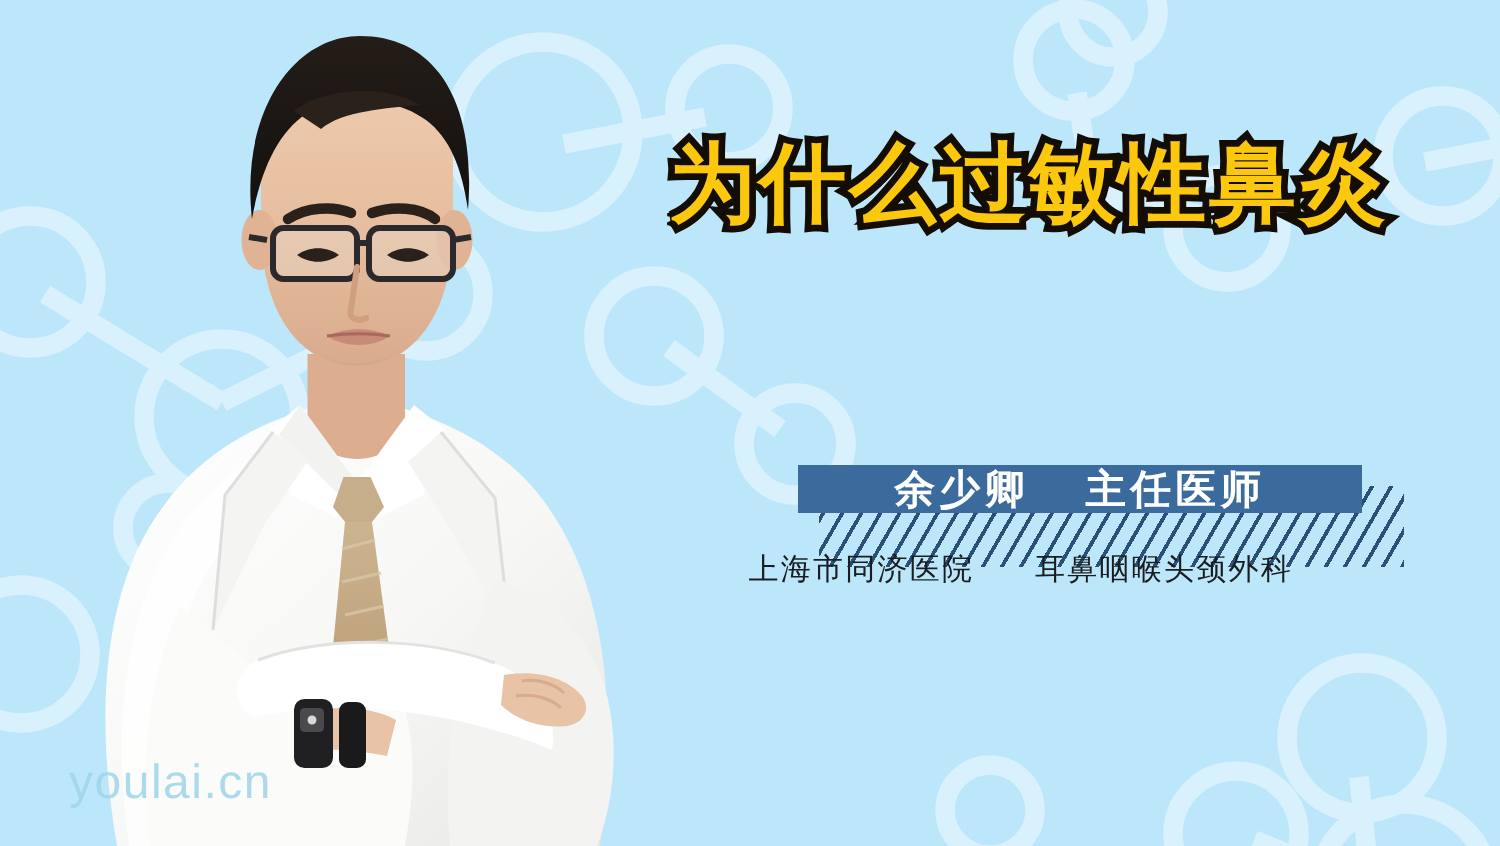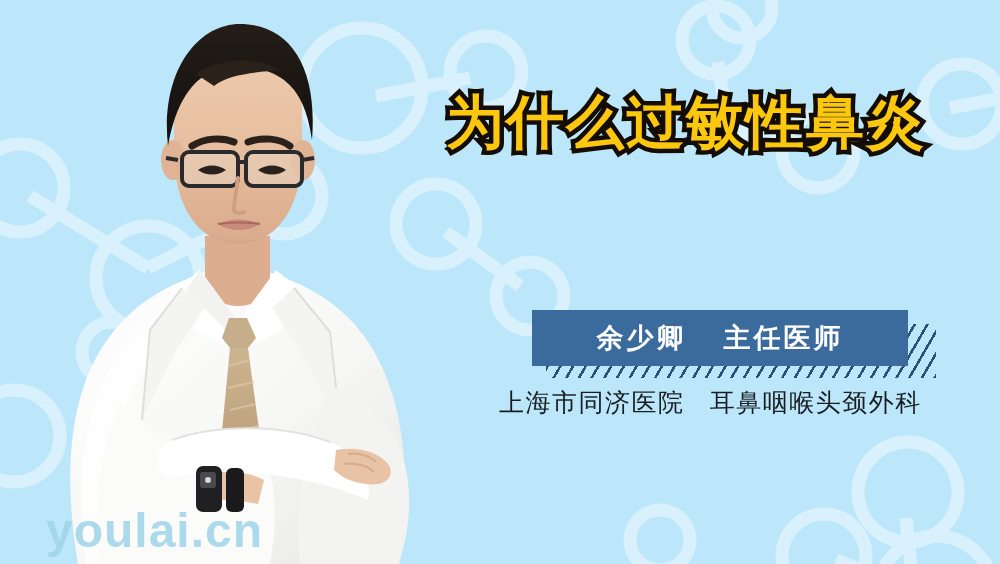--- a/index.html
+++ b/index.html
@@ -83,55 +83,55 @@
       -60deg,
       #2c4f76 0px, #2c4f76 2.5px,
       rgba(0,0,0,0) 2.5px, rgba(0,0,0,0) 11px
     );
   }
   .banner-bar {
     position: absolute;
     left: 0;
     top: 0;
     width: 376px;
-    height: 56px;
+    height: 32px;
     background: #3a6b9c;
     display: flex;
     align-items: center;
     justify-content: center;
   }
   .banner-text {
     font-family: "DejaVu Sans", "Liberation Sans", sans-serif;
     font-weight: 700;
     font-size: 27px;
     letter-spacing: 3px;
     color: #ffffff;
     white-space: pre;
   }
 
   
   .affiliation {
     position: absolute;
     left: 499px;
-    top: 386px;
-    font-family: Liberation Sans, sans-serif;
-    font-size: 25px;
+    top: 366px;
+    font-family: Liberation Mono, monospace;
+    font-size: 20px;
     letter-spacing: 1.5px;
     color: #191d21;
     white-space: pre;
   }
 
   
   .watermark {
     position: absolute;
     left: 46px;
     top: 503px;
     font-family: "Liberation Sans", "DejaVu Sans", sans-serif;
-    font-size: 48px;
-    font-weight: 700;
+    font-size: 32px;
+    font-weight: 400;
     letter-spacing: 1px;
     color: #9fd5ea;
     opacity: 0.85;
     user-select: none;
   }
 </style>
 </head>
 <body>
 
 <div id="stage">

